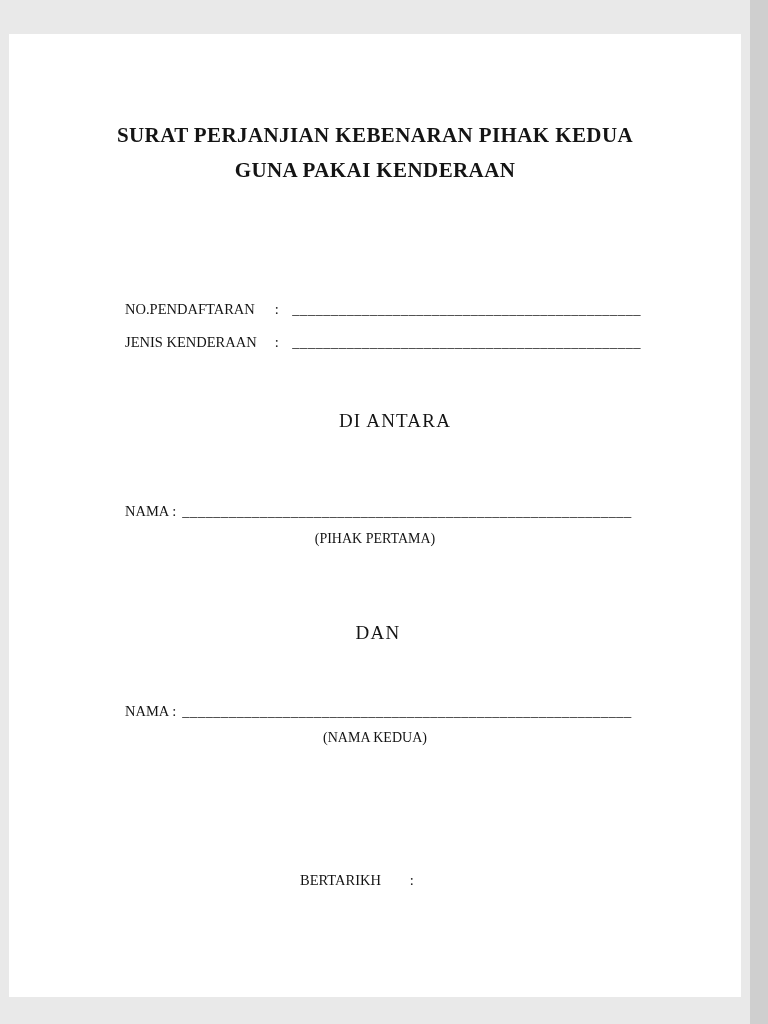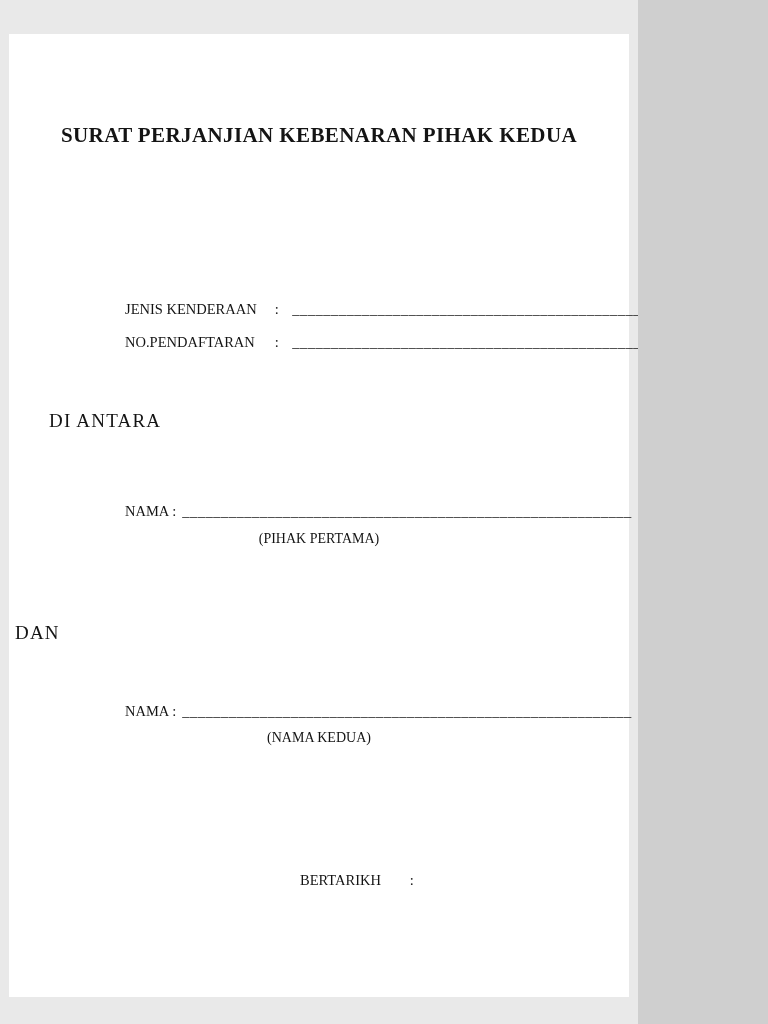--- a/index.html
+++ b/index.html
@@ -1,19 +1,19 @@
 <!DOCTYPE html>
 <html><head>
 <meta charset="utf-8">
 <style>
   html, body { margin: 0; padding: 0; }
   body { background: #cfcfcf; }
   .canvas {
     position: relative;
-    width: 638px;
+    width: 750px;
     height: 1024px;
     background: #e9e9e9;
     overflow: hidden;
     font-family: "Liberation Serif", serif;
     color: #141414;
   }
   .page {
     position: absolute;
     left: 9px;
     right: 9px;
@@ -45,21 +45,21 @@
   }
   .field-label { display: inline-block; width: 146px; }
   .field-colon { display: inline-block; width: 14px; }
   .blank-line { letter-spacing: 0.5px; }
   .center-heading {
     position: absolute;
     left: 0;
     right: 0;
     box-sizing: border-box;
     padding-left: 40px;      
-    text-align: left;
+    text-align: center;
     font-size: 19px;
     letter-spacing: 1.2px;
   }
   .heading-di-antara { top: 376px; }
   .heading-dan { top: 588px; padding-left: 6px; }
   .nama-row {
     position: absolute;
     left: 116px;
     font-size: 14.5px;
     white-space: nowrap;
@@ -90,30 +90,31 @@
   .date-label { display: inline-block; width: 106px; margin-top: 44px; }
 </style>
 </head>
 <body>
 
 <div class="canvas">
   <div class="page">
 
     <div class="title-block">
       <div>SURAT PERJANJIAN KEBENARAN PIHAK KEDUA</div>
+      <div>GUNA PAKAI KENDERAAN</div>
     </div>
 
     <div class="fields-block">
       <div class="field-row">
-        <span class="field-label">JENIS KENDERAAN</span>
+        <span class="field-label">NO.PENDAFTARAN</span>
         <span class="field-colon">:</span>
         <span class="blank-line">_____________________________________________</span>
       </div>
       <div class="field-row">
-        <span class="field-label">NO.PENDAFTARAN</span>
+        <span class="field-label">JENIS KENDERAAN</span>
         <span class="field-colon">:</span>
         <span class="blank-line">_____________________________________________</span>
       </div>
     </div>
 
     <div class="center-heading heading-di-antara">DI ANTARA</div>
 
     <div class="nama-row nama-row-1">
       <span class="nama-label">NAMA :</span><span class="blank-line">__________________________________________________________</span>
     </div>

